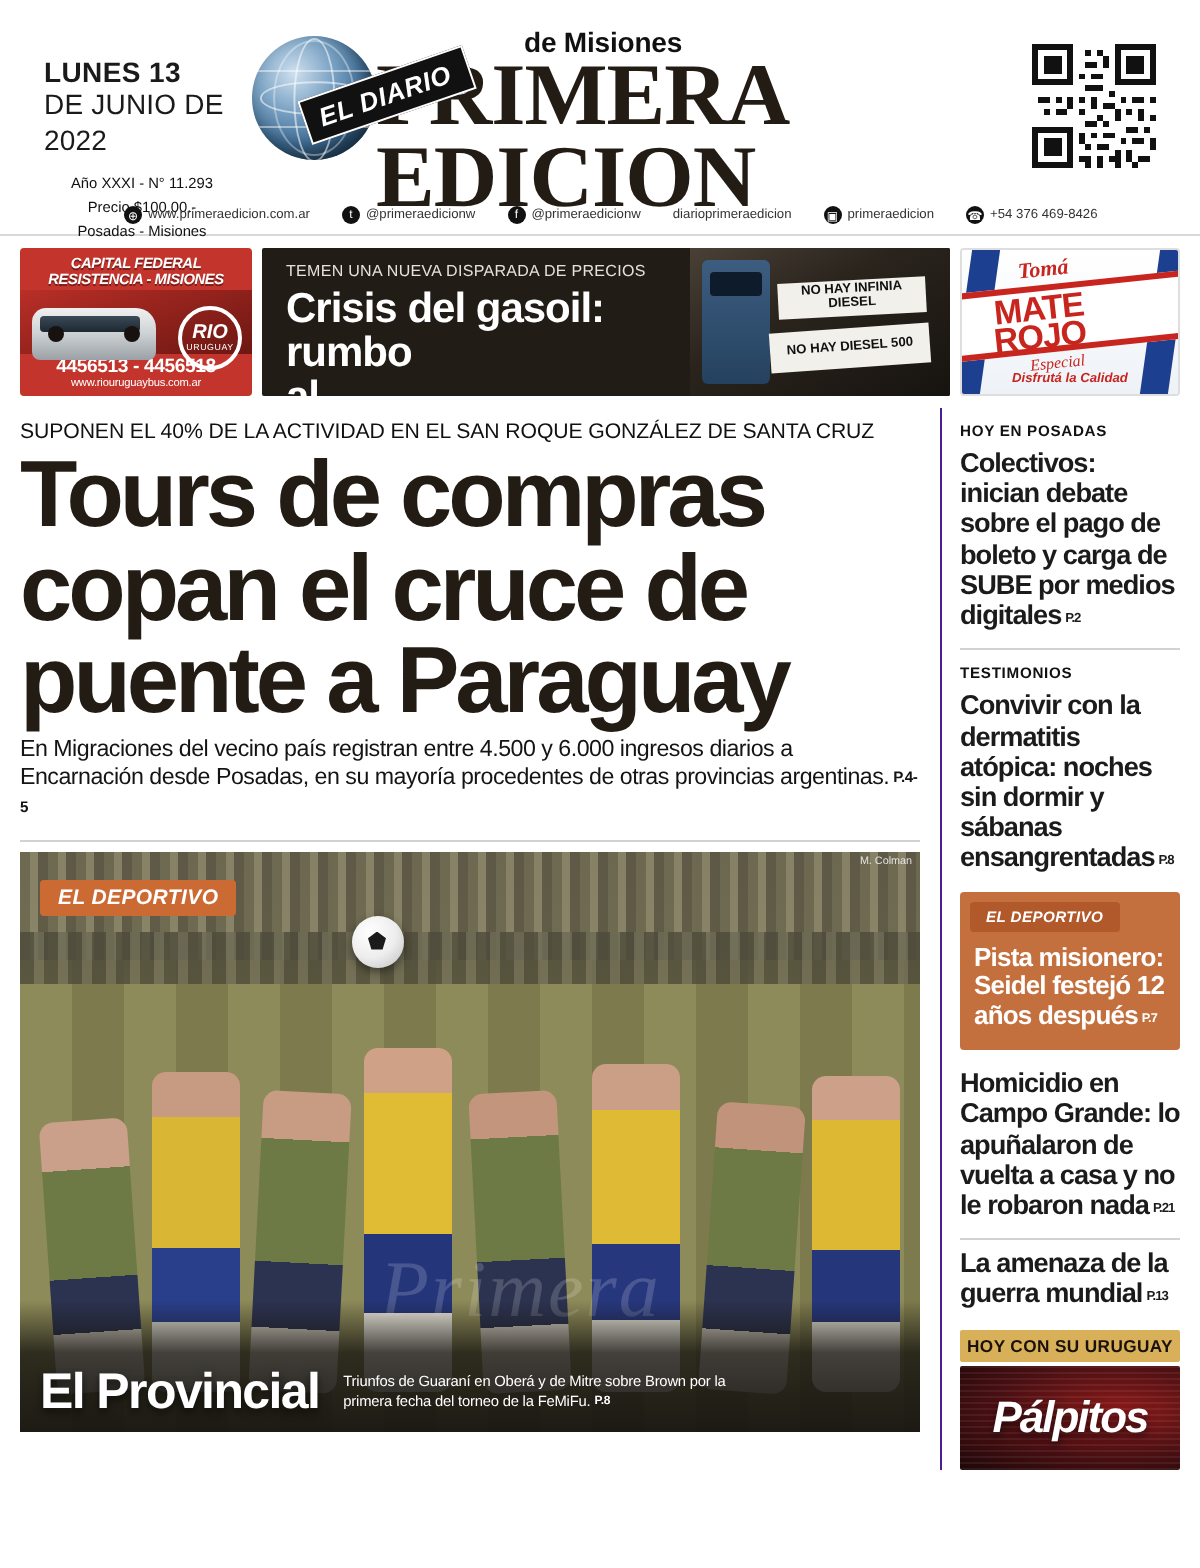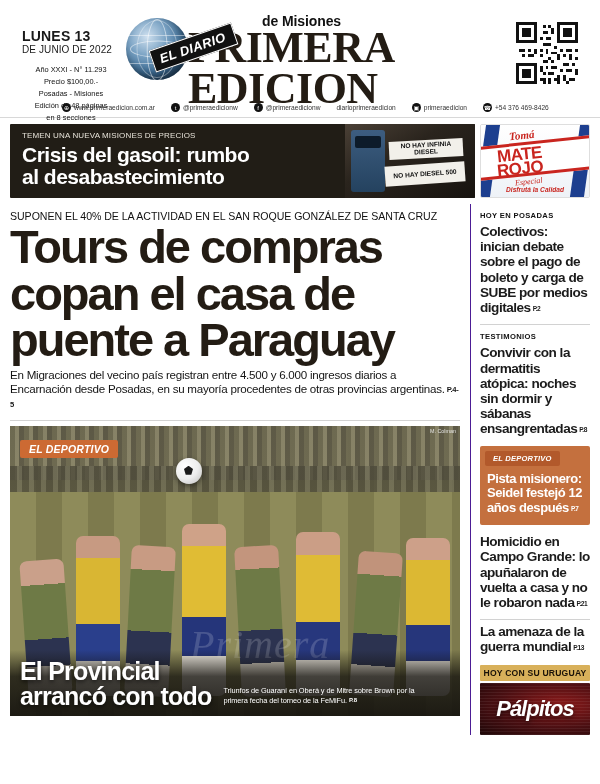--- a/index.html
+++ b/index.html
@@ -9,21 +9,21 @@
     font-family:"Liberation Sans", sans-serif;
     color:#1a1a1a;
     overflow:hidden;
   }
   .page { width:600px; height:784px; position:relative; background:#fff; }
 
   
   .masthead { display:flex; align-items:flex-start; padding:10px 10px 0 10px; height:100px; }
   .date-block { width:110px; padding-left:12px; padding-top:18px; }
   .date-day { font-size:14px; font-weight:bold; letter-spacing:.2px; line-height:1.15; }
-  .date-rest { font-size:10px; letter-spacing:.1px; line-height:1.25; }
+  .date-rest { font-size:14px; letter-spacing:.1px; line-height:1.25; }
   .meta-lines { margin-top:7px; font-size:7.4px; line-height:1.62; color:#111;text-align:center; }
 
   .logo-area { flex:1; position:relative; display:flex; align-items:flex-start; padding-left:6px; }
   .globe {
     width:62px; height:62px; border-radius:50%; margin-top:8px; flex:0 0 auto;
     background:
       radial-gradient(circle at 34% 30%, #cfe0ef 0%, #7ba3c4 32%, #3f6e96 60%, #1d3d5c 88%);
     position:relative; overflow:hidden;
     box-shadow:inset -4px -5px 9px rgba(0,0,0,.42);
   }
@@ -332,24 +332,40 @@
       <span>primeraedicion</span>
     </div>
     <div class="social-item">
       <span class="sicon">☎</span>
       <span>+54 376 469-8426</span>
     </div>
   </div>
 
   <div class="ad-strip">
 
+    <div class="ad-bus">
+      <div class="cap1">CAPITAL FEDERAL</div>
+      <div class="cap2">RESISTENCIA - MISIONES</div>
+      <div class="bus-img">
+        <div class="bus-body"></div>
+        <div class="bus-win"></div>
+        <div class="bus-wheel w1"></div>
+        <div class="bus-wheel w2"></div>
+        <div class="rio-badge">
+          <span class="r1">RIO</span>
+          <span class="r2">URUGUAY</span>
+        </div>
+      </div>
+      <div class="phones">4456513 - 4456518</div>
+      <div class="web">www.riouruguaybus.com.ar</div>
+    </div>
 
     <div class="ad-news">
       <div class="ad-news-text">
-        <div class="ad-kicker">TEMEN UNA NUEVA MISIONES DE PRECIOS</div>
+        <div class="ad-kicker">TEMEN UNA NUEVA DISPARADA DE PRECIOS</div>
         <div class="ad-head">
           <div>Crisis del gasoil: rumbo</div>
           <div>
             <span>al desabastecimiento</span>
           </div>
         </div>
       </div>
       <div class="ad-photo">
         <div class="pump"></div>
         <div class="pump-screen"></div>
@@ -371,21 +387,21 @@
       </div>
     </div>
   </div>
 
   <div class="main">
 
     <div class="col-left">
       <div class="lead-kicker">SUPONEN EL 40% DE LA ACTIVIDAD EN EL SAN ROQUE GONZÁLEZ DE SANTA CRUZ</div>
       <div class="lead-title">
         <div>Tours de compras</div>
-        <div>copan el casa de</div>
+        <div>copan el cruce de</div>
         <div>puente a Paraguay</div>
       </div>
       <div class="lead-sub">
         <span>En Migraciones del vecino país registran entre 4.500 y 6.000 ingresos diarios a Encarnación desde Posadas, en su mayoría procedentes de otras provincias argentinas.</span><span class="pref">P.4-5</span>
       </div>
       <div class="lead-rule"></div>
 
       <div class="photo-wrap">
         <div class="pitch"></div>
         <div class="crowd"></div>
@@ -399,21 +415,20 @@
         <div class="player p7"></div>
         <div class="player p8"></div>
         <div class="ball"></div>
         <div class="watermark">Primera</div>
         <div class="photo-credit">M. Colman</div>
         <div class="dep-tag">EL DEPORTIVO</div>
 
         <div class="photo-footer">
           <div class="pf-title">
             <div>El Provincial</div>
-            <div>arrancó con todo</div>
           </div>
           <div class="pf-cap">
             <span>Triunfos de Guaraní en Oberá y de Mitre sobre Brown por la primera fecha del torneo de la FeMiFu.</span><span class="pref">P.8</span>
           </div>
         </div>
       </div>
     </div>
 
     <div class="col-right">
 

